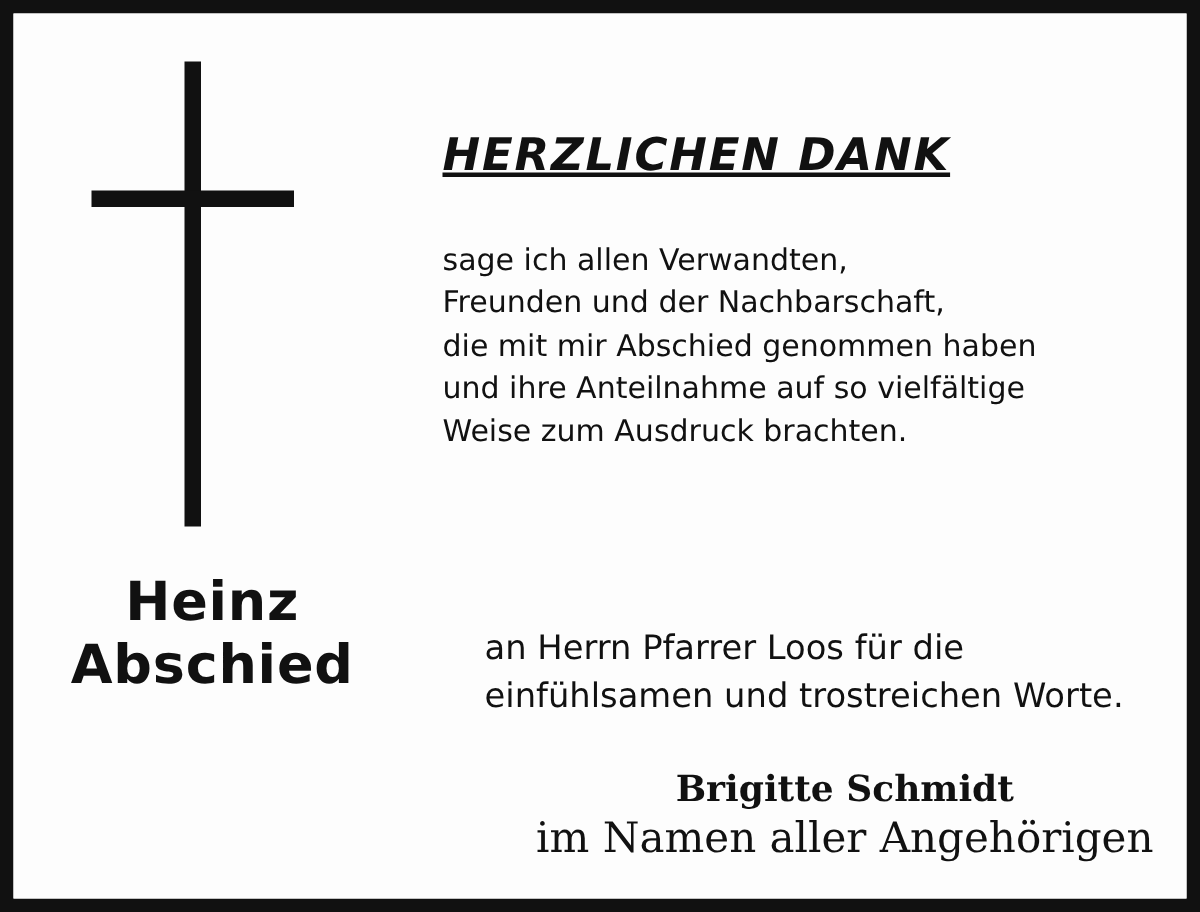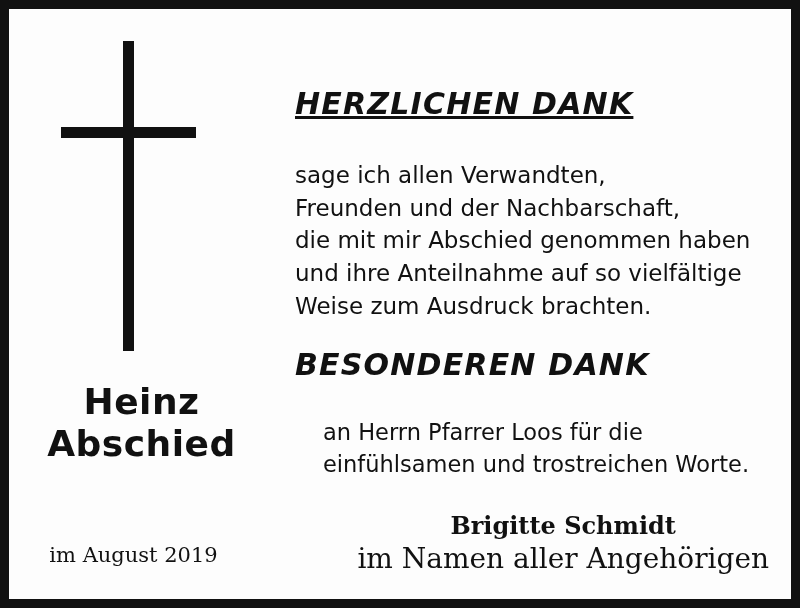--- a/index.html
+++ b/index.html
@@ -104,21 +104,21 @@
     font-size: 30px;
     letter-spacing: 1.2px;
     color: #111111;
     text-decoration: underline;
   }
   .body1 {
     position: absolute;
     left: 18px;
     top: 150px;
     font-family: "DejaVu Sans", sans-serif;
-    font-size: 23px;
+    font-size: 20px;
     line-height: 1.42;
     color: #111111;
     white-space: pre-line;
   }
   .head2 {
     position: absolute;
     left: 18px;
     top: 338px;
     font-family: "DejaVu Sans", sans-serif;
     font-style: italic;
@@ -169,34 +169,32 @@
       <div class="cross">
         <div class="vbar"></div>
         <div class="hbar"></div>
       </div>
 
       <div class="deceased">
         <span>Heinz</span>
         <span class="line2">Abschied</span>
       </div>
 
-      <div class="date-line">im August 2019</div>
     </div>
 
     <div class="right-col">
 
       <div class="head1">HERZLICHEN DANK</div>
 
       <div class="body1">sage ich allen Verwandten,
 Freunden und der Nachbarschaft,
 die mit mir Abschied genommen haben
 und ihre Anteilnahme auf so vielfältige
 Weise zum Ausdruck brachten.</div>
 
-      <div class="head2">BESONDEREN DANK</div>
 
       <div class="body2">an Herrn Pfarrer Loos für die
 einfühlsamen und trostreichen Worte.</div>
 
       <div class="signature">
         <span class="sig-name">Brigitte Schmidt</span>
         <span class="sig-sub">im Namen aller Angehörigen</span>
       </div>
     </div>
 

